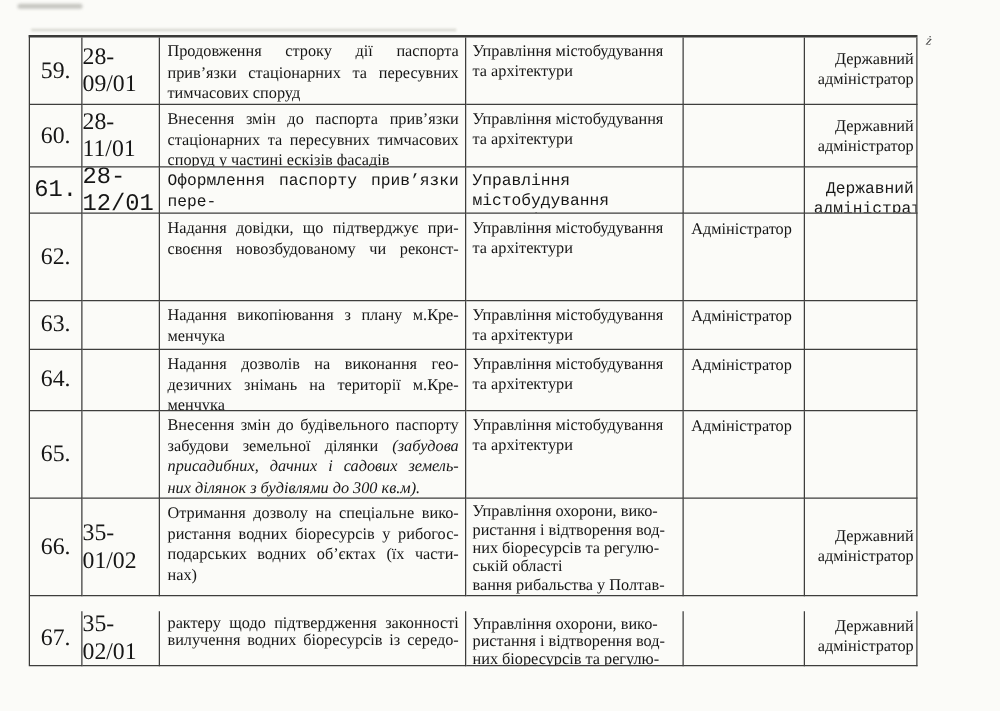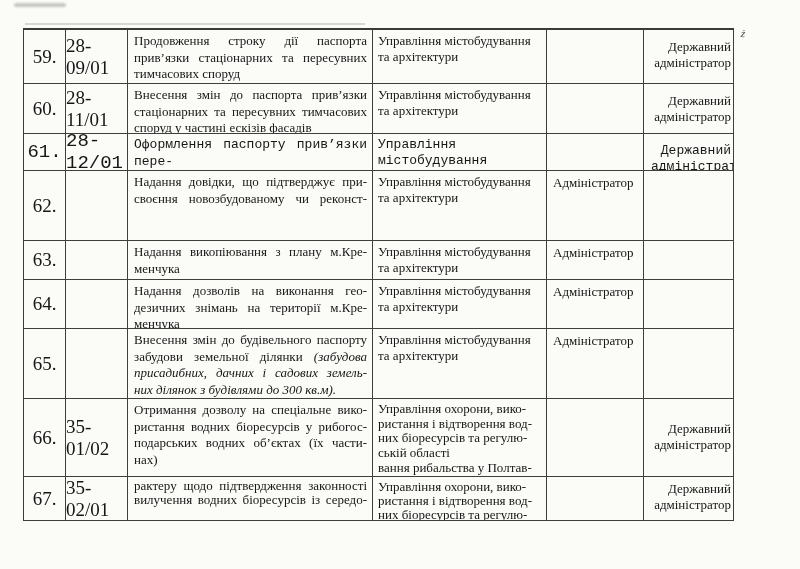--- a/index.html
+++ b/index.html
@@ -37,21 +37,21 @@
     grid-template-columns:42px 62px 245px 174px 97px 90px;
   }
   .r0{height:54px;}
   .r1{height:50px;}
   .r2{height:37px;font-family:Liberation Mono, monospace;}
   .r3{height:70px;}
   .r4{height:39px;}
   .r5{height:49px;}
   .r6{height:70px;}
   .r7{height:78px;}
-  .r8{height:44px;}
+  .r8{height:44px;margin-top:12px;}
   .cell{
     box-sizing:border-box;
     border-right:1.6px solid #3e3e3c;
     border-bottom:1.6px solid #3e3e3c;
     overflow:hidden;
     font-size:13px;
   }
   .c-num,.c-code{
     display:flex;align-items:center;justify-content:center;
     font-size:19px;

